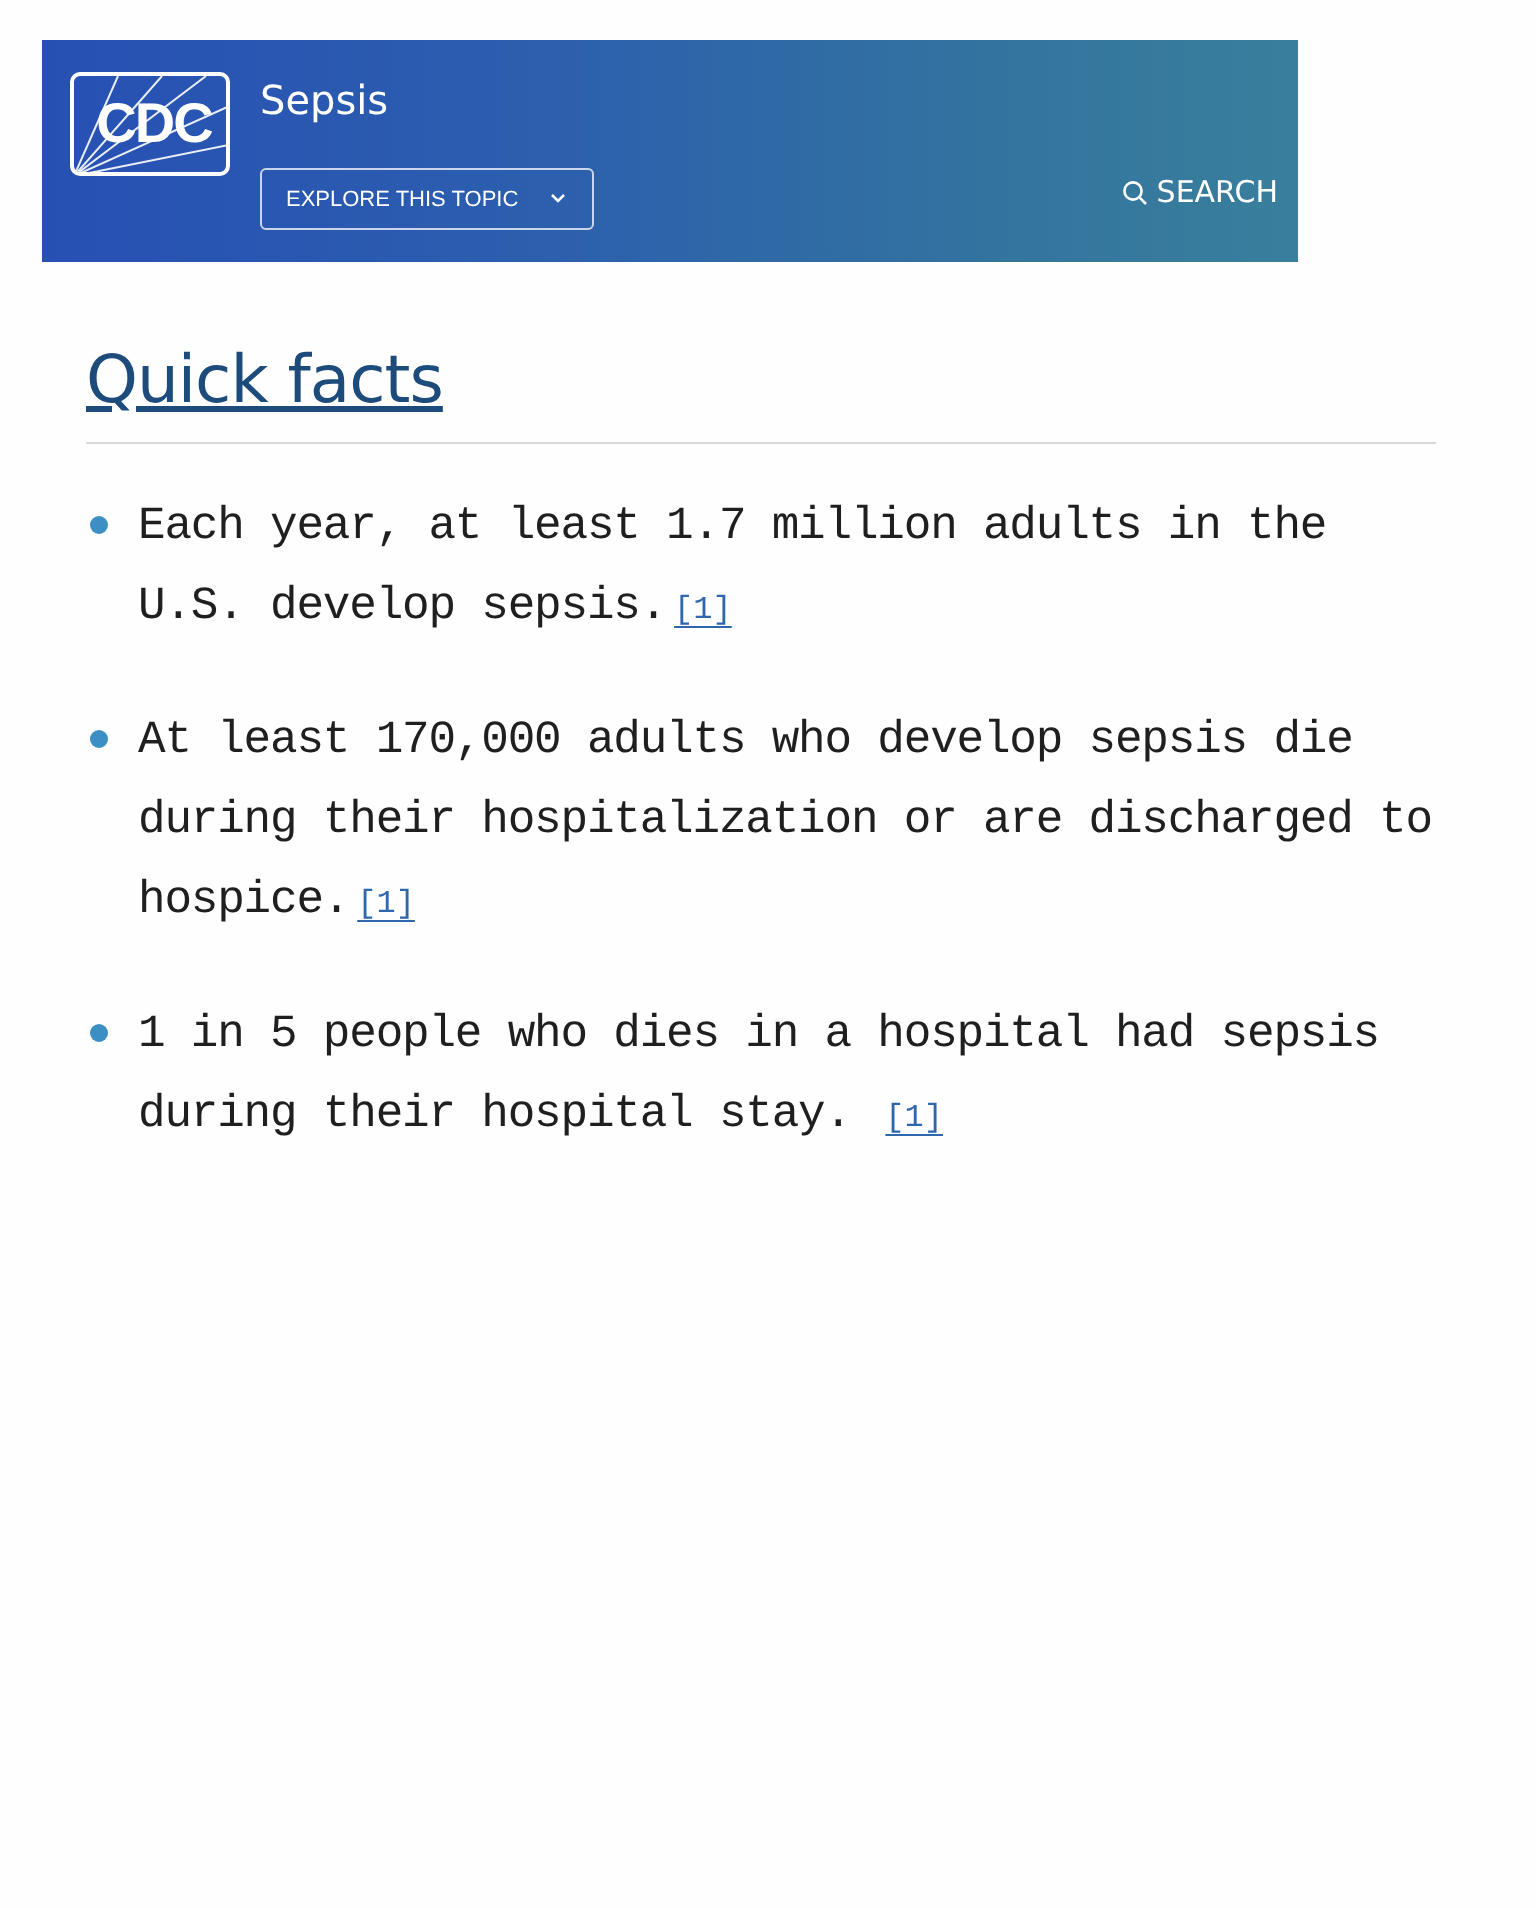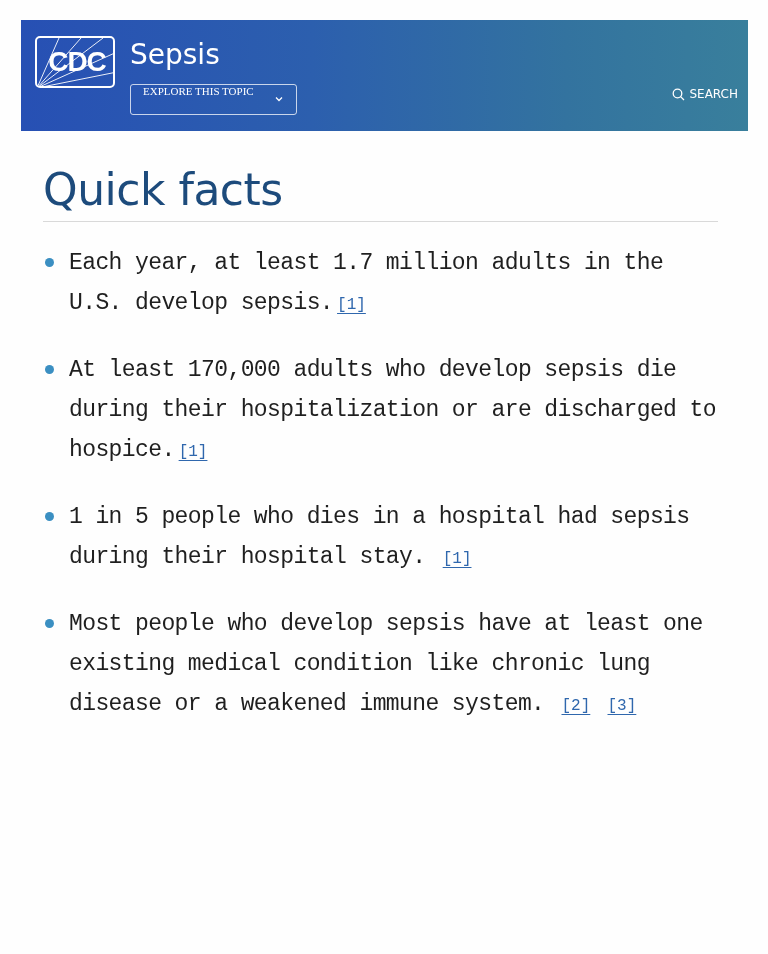--- a/index.html
+++ b/index.html
@@ -4,56 +4,56 @@
 <style>
   html, body { margin: 0; padding: 0; }
   body {
     width: 768px; height: 954px; overflow: hidden;
     background: #fefefe;
     font-family: "DejaVu Sans", "Liberation Sans", sans-serif;
     color: #1f1f1f;
     position: relative;
   }
   .header {
-    position: absolute; left: 21px; top: 20px; width: 727px; height: 111px;
+    position: absolute; left: 21px; top: 20px; width: 628px; height: 111px;
     background: linear-gradient(90deg, #2750b4 0%, #2c5fae 40%, #33739f 75%, #397f9c 100%);
   }
   .logo {
     position: absolute; left: 14px; top: 16px; width: 80px; height: 52px;
     border: 2px solid #ffffff; border-radius: 5px; box-sizing: border-box;
     overflow: hidden;
   }
   .logo svg { position: absolute; left: 0; top: 0; }
   .logo-text {
     position: absolute; left: 4px; top: 8px; width: 72px; text-align: center;
     color: #fff; font-family: "Liberation Sans", sans-serif; font-weight: bold;
     font-size: 28px; letter-spacing: -1px; line-height: 32px;
   }
   .site-title {
     position: absolute; left: 109px; top: 18px;
-    color: #ffffff; font-size: 28px; font-family: "DejaVu Sans", sans-serif;
+    color: #ffffff; font-size: 20px; font-family: "DejaVu Sans", sans-serif;
   }
   .explore-btn {
     position: absolute; left: 109px; top: 64px; width: 167px; height: 31px;
     border: 1px solid rgba(255,255,255,0.75); border-radius: 3px; box-sizing: border-box;
-    display: flex; align-items: flex-start; padding-left: 12px;
-    color: #ffffff; font-size: 11px; font-family: Liberation Serif, serif;
+    display: flex; align-items: center; padding-left: 12px;
+    color: #ffffff; font-size: 11px; font-family: Liberation Sans, sans-serif;
     cursor: pointer;
   }
   .explore-btn .chev { position: absolute; right: 12px; top: 9px; }
   .search-link {
     position: absolute; right: 10px; top: 67px;
     display: flex; align-items: center; gap: 4px;
-    color: #ffffff; font-size: 12px; font-family: "DejaVu Sans", sans-serif;
+    color: #ffffff; font-size: 15px; font-family: "DejaVu Sans", sans-serif;
     cursor: pointer;
   }
   .page-title {
     position: absolute; left: 43px; top: 160px; margin: 0;
     font-family: "DejaVu Sans", sans-serif; font-weight: normal;
-    font-size: 44px; color: #1d4b7c; letter-spacing: -0.5px; line-height: 60px;
+    font-size: 33px; color: #1d4b7c; letter-spacing: -0.5px; line-height: 60px; text-decoration: underline;
   }
   .divider {
     position: absolute; left: 43px; top: 221px; width: 675px; height: 1px;
     background: #d9d9d9;
   }
   .facts {
     position: absolute; left: 43px; top: 243px; width: 680px;
     margin: 0; padding: 0; list-style: none;
   }
   .fact {
@@ -111,17 +111,13 @@
     <span>Each year, at least 1.7 million adults in the U.S. develop sepsis.</span><a class="cite">[1]</a>
   </li>
   <li class="fact">
     <span class="bullet"></span>
     <span>At least 170,000 adults who develop sepsis die during their hospitalization or are discharged to hospice.</span><a class="cite">[1]</a>
   </li>
   <li class="fact">
     <span class="bullet"></span>
     <span>1 in 5 people who dies in a hospital had sepsis during their hospital stay. </span><a class="cite">[1]</a>
   </li>
-  <li class="fact">
-    <span class="bullet"></span>
-    <span>Most people who develop sepsis have at least one existing medical condition like chronic lung disease or a weakened immune system. </span><a class="cite">[2]</a> <a class="cite">[3]</a>
-  </li>
 </ul>
 
 </body></html>

